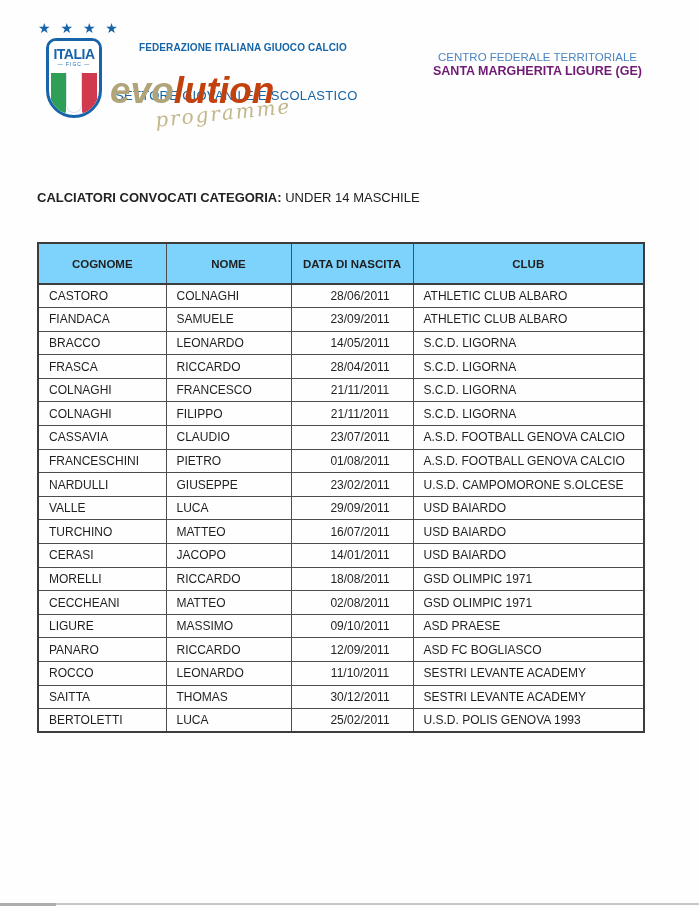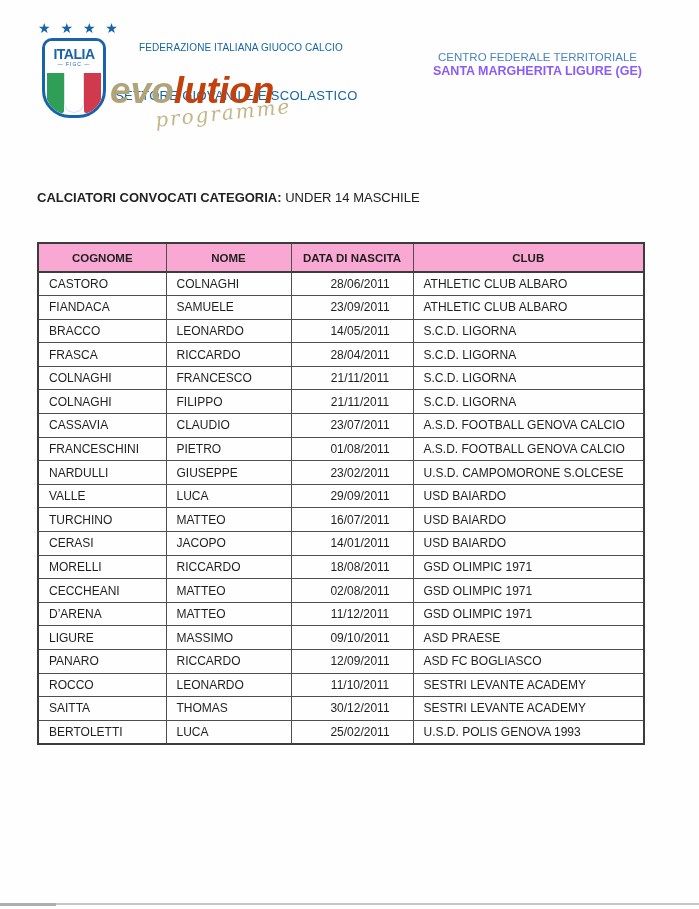--- a/index.html
+++ b/index.html
@@ -10,75 +10,75 @@
     overflow:hidden; margin:0 auto;
   }
 
   
   .logo-block { position:absolute; left:38px; top:20px; width:72px; }
   .stars {
     text-align:center; color:#1764ab; font-size:14px; letter-spacing:3px;
     line-height:16px; white-space:nowrap;
   }
   .shield {
-    width:64px; height:80px; margin:2px auto 0;
+    width:56px; height:80px; margin:2px auto 0;
     border:3px solid #1764ab; border-radius:10px 10px 28px 28px;
     background:#ffffff; overflow:hidden; display:flex; flex-direction:column;
   }
   .shield-top {
     height:32px; display:flex; flex-direction:column; align-items:center;
     justify-content:center; background:#fff;
   }
   .italia {
     color:#1764ab; font-weight:bold; font-size:14px; letter-spacing:-0.5px;
     line-height:14px;
   }
   .figc { color:#1764ab; font-size:5px; letter-spacing:1px; line-height:7px; }
   .stripes { flex:1; display:flex; padding:0 2px 2px; gap:0; }
   .stripe { flex:1; border-radius:0 0 18px 18px; }
   .stripe.g { background:#2f9e57; border-radius:0 0 2px 14px; }
   .stripe.w { background:#ffffff; border:1px solid #d8e2ee; border-top:none; }
   .stripe.r { background:#d13a4e; border-radius:0 0 14px 2px; }
 
   
   .fed-text { position:absolute; left:115px; top:41px; color:#1565a7; }
-  .fed-line1 { font-weight:normal; font-size:10px; letter-spacing:0.1px; line-height:13px;padding-left:24px; }
+  .fed-line1 { font-weight:bold; font-size:10px; letter-spacing:0.1px; line-height:13px;padding-left:24px; }
   .fed-line2 { font-size:13px; letter-spacing:0.3px; line-height:12px;margin-top:36px; }
 
   
   .evolution { position:absolute; left:110px; top:70px; white-space:nowrap; }
   .evo-word { font-size:37px; font-weight:600; font-style:italic; letter-spacing:0;text-align:right; }
   .evo { color:#b0a478; }
   .lution { color:#c2410c; }
   .programme {
     position:absolute; left:45px; top:31px; color:#c3b78a; font-size:20px;
     font-style:italic; letter-spacing:2px; transform:rotate(-6deg);
     font-family:"DejaVu Serif", serif;
   }
 
   
   .center-block { position:absolute; left:395px; top:50px; width:285px; text-align:center; }
   .center-line1 { color:#4a85c0; font-size:11.5px; line-height:14px; }
-  .center-line2 { color:#8b5cf6; font-size:12.5px; font-weight:bold; line-height:15px; }
+  .center-line2 { color:#701a75; font-size:12.5px; font-weight:bold; line-height:15px; }
 
   
   .doc-title { position:absolute; left:37px; top:190px; font-size:13px; color:#222; }
   .doc-title .bold { font-weight:bold; }
 
   
   table.roster {
     position:absolute; left:37px; top:242px; width:606px;
     border-collapse:collapse; table-layout:fixed;
     border:2px solid #3c3c3c;
   }
   .roster th, .roster td {
     border:1px solid #4e4e4e; color:#1f1f1f; overflow:hidden; white-space:nowrap;
   }
   .roster th {
-    background:#f9a8d4; font-size:11.5px; font-weight:bold; height:29px;
+    background:#7dd3fc; font-size:11.5px; font-weight:bold; height:41px;
     text-align:center; border-bottom:2px solid #3c3c3c;
   }
   .roster td { font-size:12px; height:23.6px; padding-left:10px; }
   .roster td.center { text-align:center; padding-left:16px; }
 
   
   .bottom-edge {
     position:absolute; left:0; bottom:4px; width:100%; height:2px; background:#c6c6c6;
   }
   .bottom-edge-left {
@@ -219,26 +219,20 @@
           <td class="center">18/08/2011</td>
           <td>GSD OLIMPIC 1971</td>
         </tr>
         <tr>
           <td>CECCHEANI</td>
           <td>MATTEO</td>
           <td class="center">02/08/2011</td>
           <td>GSD OLIMPIC 1971</td>
         </tr>
         <tr>
-          <td>D’ARENA</td>
-          <td>MATTEO</td>
-          <td class="center">11/12/2011</td>
-          <td>GSD OLIMPIC 1971</td>
-        </tr>
-        <tr>
           <td>LIGURE</td>
           <td>MASSIMO</td>
           <td class="center">09/10/2011</td>
           <td>ASD PRAESE</td>
         </tr>
         <tr>
           <td>PANARO</td>
           <td>RICCARDO</td>
           <td class="center">12/09/2011</td>
           <td>ASD FC BOGLIASCO</td>

